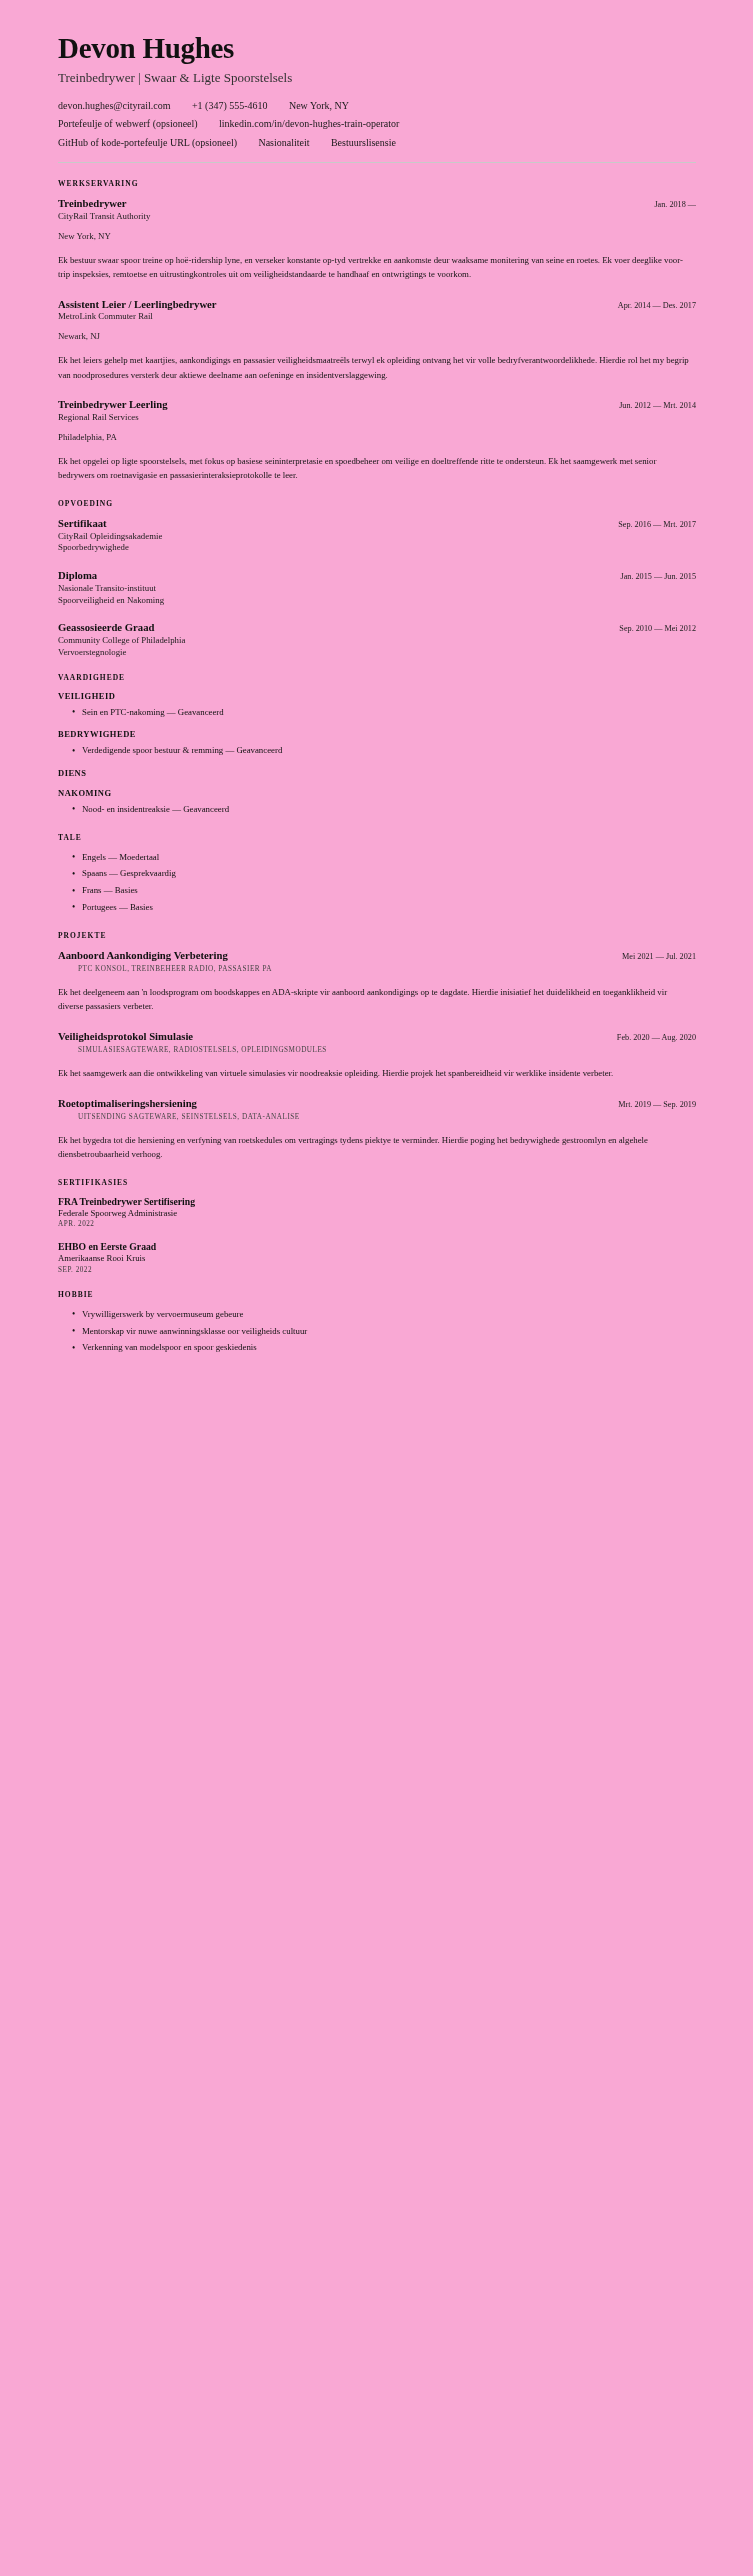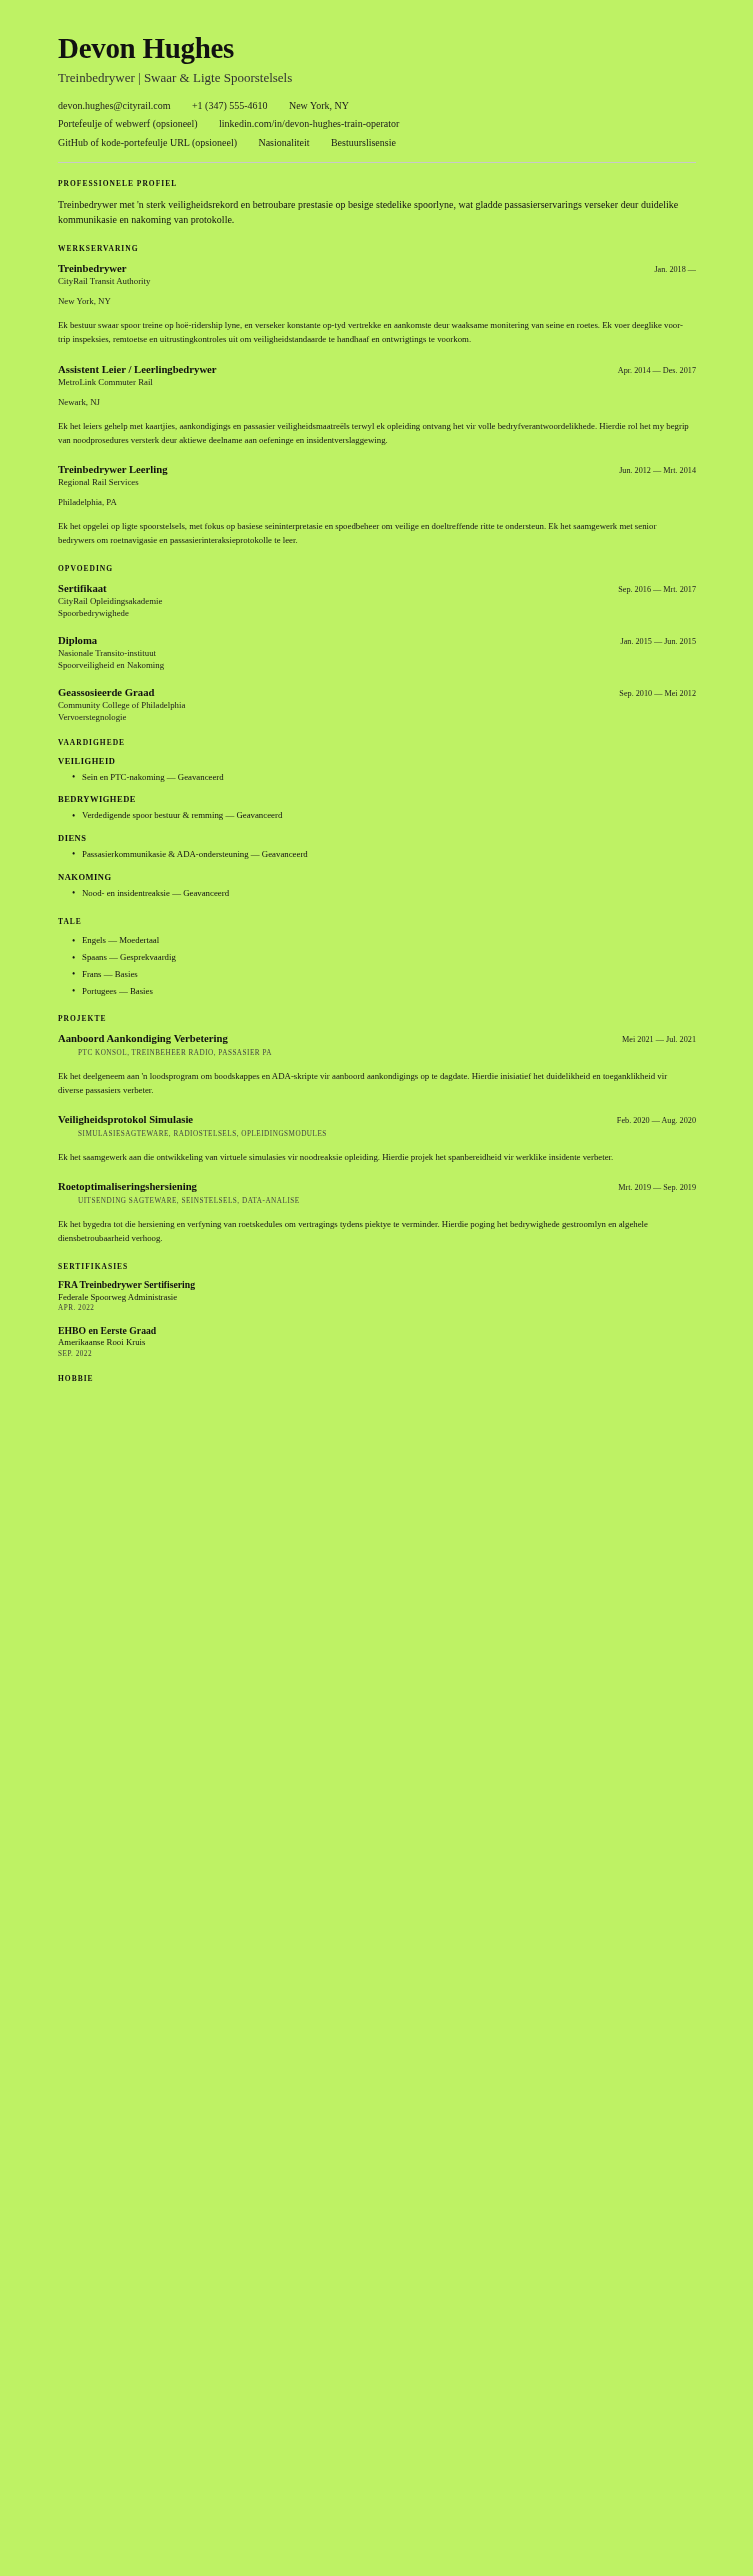--- a/index.html
+++ b/index.html
@@ -10,21 +10,21 @@
   }
   body {
     font-family: "Liberation Serif", "DejaVu Serif", serif;
     color: #111111;
     width: 754px;
   }
   .page {
     width: 754px;
     min-height: 2576px;
     padding: 33px 58px 38px 58px;
-    background: #bef264;
+    background: #f9a8d4;
   }
   
   .name {
     font-size: 29px;
     font-weight: bold;
     letter-spacing: -0.3px;
     line-height: 1.05;
     margin: 0 0 6.3px 0;
   }
   .headline {
@@ -173,24 +173,20 @@
 
     <div class="contact-row">
       <span class="ci">GitHub of kode-portefeulje URL (opsioneel)</span>
       <span class="ci">Nasionaliteit</span>
       <span class="ci">Bestuurslisensie</span>
     </div>
 
     <hr class="rule">
   </div>
 
-  <div class="section">
-    <div class="section-title">Professionele Profiel</div>
-    <p class="profile-text">Treinbedrywer met 'n sterk veiligheidsrekord en betroubare prestasie op besige stedelike spoorlyne, wat gladde passasierservarings verseker deur duidelike kommunikasie en nakoming van protokolle.</p>
-  </div>
 
   <div class="section">
     <div class="section-title">Werkservaring</div>
 
     <div class="entry">
       <div class="entry-head">
         <h3 class="entry-title">Treinbedrywer</h3>
         <span class="entry-date">Jan. 2018 —</span>
       </div>
       <p class="entry-sub">CityRail Transit Authority</p>
@@ -262,23 +258,20 @@
 
     <div class="skill-group">
       <div class="skill-group-title">Bedrywighede</div>
       <ul class="bullets">
         <li>Verdedigende spoor bestuur &amp; remming — Geavanceerd</li>
       </ul>
     </div>
 
     <div class="skill-group">
       <div class="skill-group-title">Diens</div>
-      <ul class="bullets">
-        <li>Passasierkommunikasie &amp; ADA-ondersteuning — Geavanceerd</li>
-      </ul>
     </div>
 
     <div class="skill-group">
       <div class="skill-group-title">Nakoming</div>
       <ul class="bullets">
         <li>Nood- en insidentreaksie — Geavanceerd</li>
       </ul>
     </div>
   </div>
 
@@ -334,16 +327,21 @@
 
     <div class="cert">
       <p class="cert-name">EHBO en Eerste Graad</p>
       <p class="cert-issuer">Amerikaanse Rooi Kruis</p>
       <p class="cert-date">SEP. 2022</p>
     </div>
   </div>
 
   <div class="section">
     <div class="section-title">Hobbie</div>
+    <ul class="bullets">
+      <li>Vrywilligerswerk by vervoermuseum gebeure</li>
+      <li>Mentorskap vir nuwe aanwinningsklasse oor veiligheids cultuur</li>
+      <li>Verkenning van modelspoor en spoor geskiedenis</li>
+    </ul>
   </div>
 
 </div>
 
 
 </body></html>

